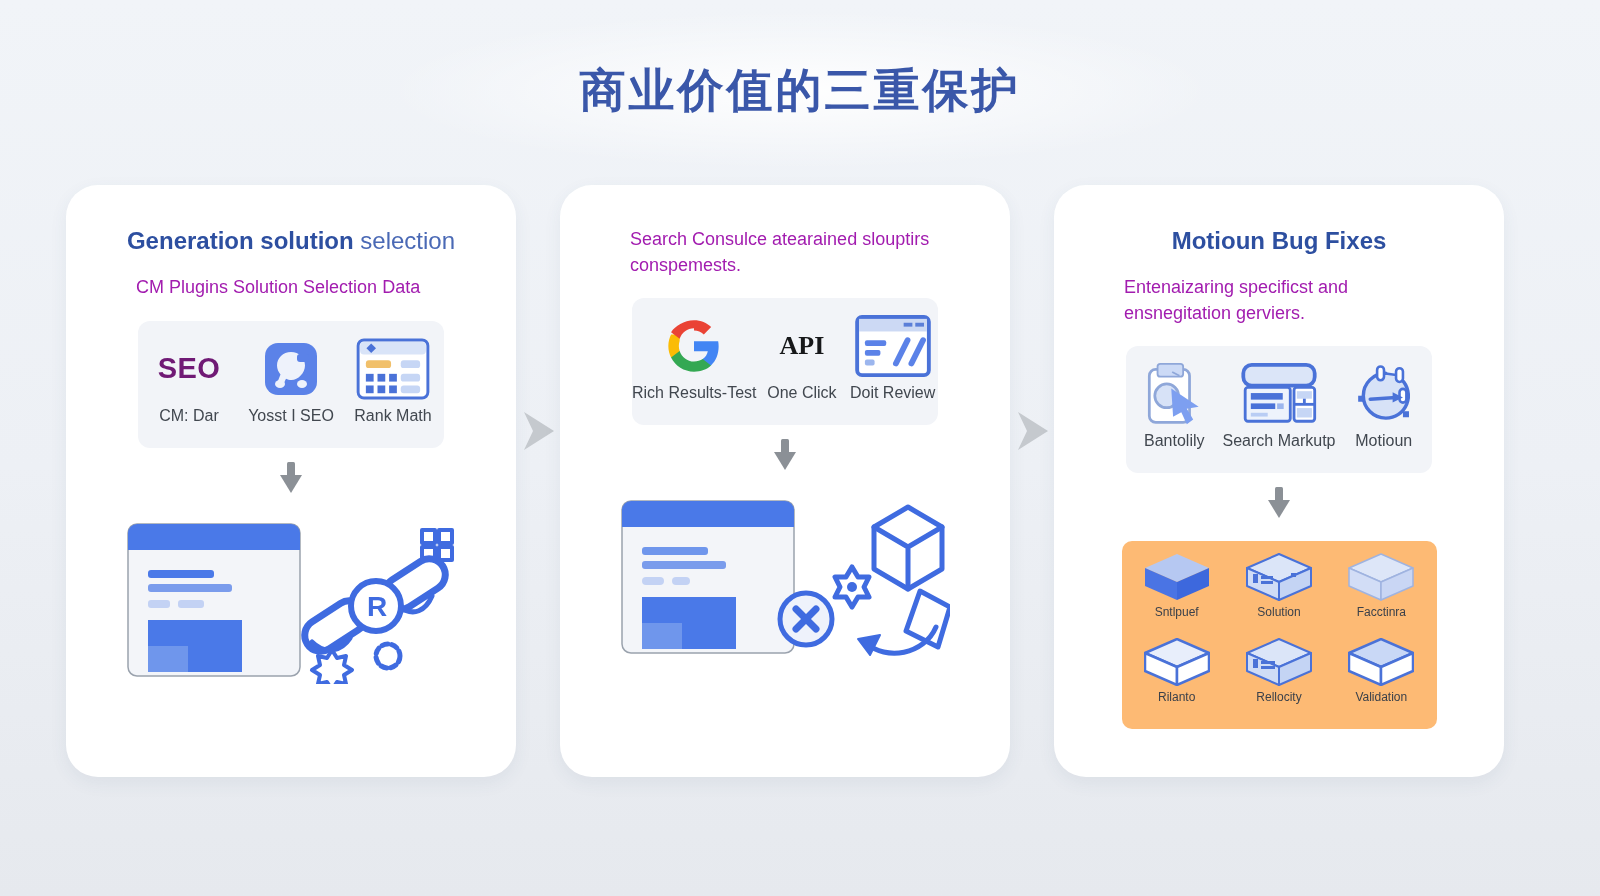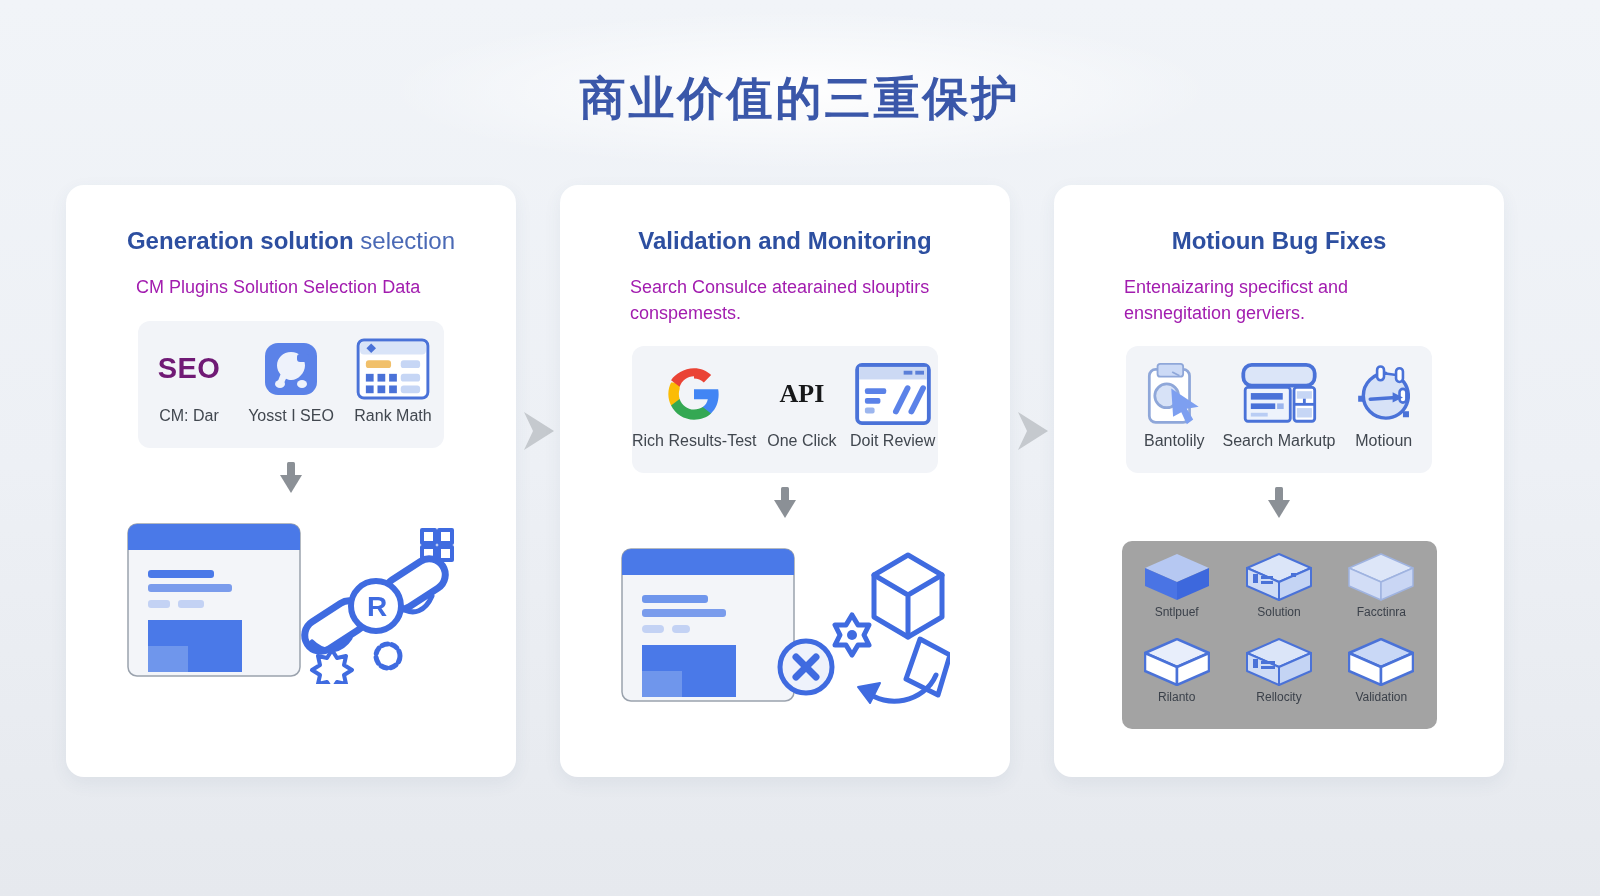--- a/index.html
+++ b/index.html
@@ -7,26 +7,26 @@
     width:1600px;height:896px;overflow:hidden;position:relative;
     font-family:"Liberation Sans",sans-serif;
     background:linear-gradient(180deg,#f1f4f8 0%,#edf0f5 52%,#e6e9ee 100%);
   }
   .glow{
     position:absolute;left:380px;top:10px;width:840px;height:160px;
     background:radial-gradient(ellipse at center,rgba(255,255,255,.95) 0%,rgba(255,255,255,0) 70%);
     pointer-events:none;
   }
   .page-title{
-    position:relative;margin:12px;padding-top:56px;text-align:center;
+    position:relative;margin:4px;padding-top:56px;text-align:center;
     font-size:46px;font-weight:700;color:#3a57a9;letter-spacing:3px;
   }
   .stage{position:absolute;left:66px;top:185px;display:flex;align-items:flex-start;}
   .card{
-    width:450px;height:592px;background:#fff;border-radius:18px;
+    width:450px;height:592px;background:#fff;border-radius:32px;
     box-shadow:0 6px 18px rgba(60,80,120,.07);
     box-sizing:border-box;padding-top:42px;
     display:flex;flex-direction:column;align-items:center;
   }
   .card-title{margin:0 0 20px;font-size:24px;font-weight:700;color:#2d4fa0;text-align:center;}
   .card-title .light{font-weight:400;color:#4a69b5;}
   .card-subtitle{
     width:310px;margin:0 0 20px;font-size:18px;line-height:1.42;color:#a21caf;text-align:left;
   }
   .tools{
@@ -34,21 +34,21 @@
     display:flex;align-items:flex-start;padding-top:16px;box-sizing:border-box;
   }
   .tool{flex:1;display:flex;flex-direction:column;align-items:center;}
   .tool-icon{height:64px;display:flex;align-items:center;justify-content:center;}
   .tool-label{margin-top:6px;font-size:16px;color:#41474f;white-space:nowrap;}
   .seo-wordmark{font-size:29px;font-weight:800;color:#701a75;letter-spacing:.5px;font-family:"Liberation Sans",sans-serif;}
   .api-wordmark{font-size:26px;font-weight:800;color:#17181a;font-family:Liberation Serif, serif;}
   .down-arrow{margin:14px 0 6px;height:34px;}
   .illustration{margin-top:12px;}
   .boxes{
-    width:315px;height:188px;background:#a3a3a3;border-radius:10px;margin-top:14px;
+    width:315px;height:188px;background:#fdba74;border-radius:10px;margin-top:14px;
     display:grid;grid-template-columns:repeat(3,1fr);grid-template-rows:1fr 1fr;
     padding:12px 4px 6px;box-sizing:border-box;
   }
   .box{display:flex;flex-direction:column;align-items:center;}
   .box-label{font-size:12px;color:#3b414a;margin-top:4px;white-space:nowrap;}
   .gap{width:44px;display:flex;justify-content:center;}
   .gap svg{margin-top:222px;}
 </style>
 </head>
 <body>
@@ -135,21 +135,20 @@
     </div>
   </section>
 
   <div class="gap">
     <svg width="40" height="48" viewBox="0 0 40 48">
       <path d="M6 5 L36 24 L6 43 L15 24 Z" fill="#c5c9ce"></path>
     </svg>
   </div>
 
   <section class="card">
-    <h2 class="card-title"><span class="strong">Validation and Monitoring</span><span class="light"></span></h2>
     <p class="card-subtitle">Search Consulce atearained slouptirs conspemests.</p>
     <div class="tools">
       <div class="tool">
         <div class="tool-icon">
           <svg width="56" height="56" viewBox="0 0 48 48">
             <path fill="#4285F4" d="M45.12 24.5c0-1.56-.14-3.06-.4-4.5H24v8.51h11.84c-.51 2.75-2.06 5.08-4.39 6.64v5.52h7.11c4.16-3.83 6.56-9.47 6.56-16.17z"></path>
             <path fill="#34A853" d="M24 46c5.94 0 10.92-1.97 14.56-5.33l-7.11-5.52c-1.97 1.32-4.49 2.1-7.45 2.1-5.73 0-10.58-3.87-12.31-9.07H4.34v5.7C7.96 41.07 15.4 46 24 46z"></path>
             <path fill="#FBBC05" d="M11.69 28.18C11.25 26.86 11 25.45 11 24s.25-2.86.69-4.18v-5.7H4.34C2.85 17.09 2 20.45 2 24c0 3.55.85 6.91 2.34 9.88l7.35-5.7z"></path>
             <path fill="#EA4335" d="M24 10.75c3.23 0 6.13 1.11 8.41 3.29l6.31-6.31C34.91 4.18 29.93 2 24 2 15.4 2 7.96 6.93 4.34 12.12l7.35 5.7c1.73-5.2 6.58-9.07 12.31-9.07z"></path>
           </svg>

